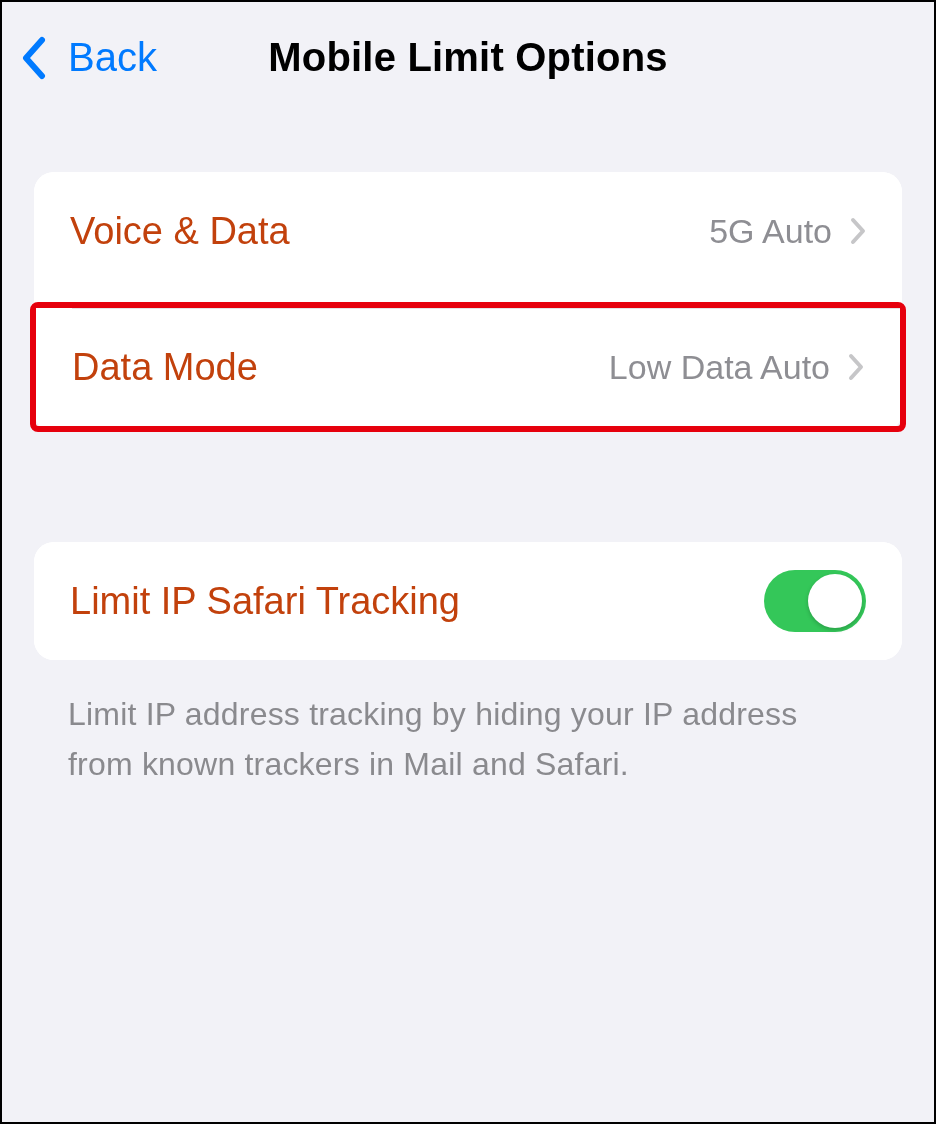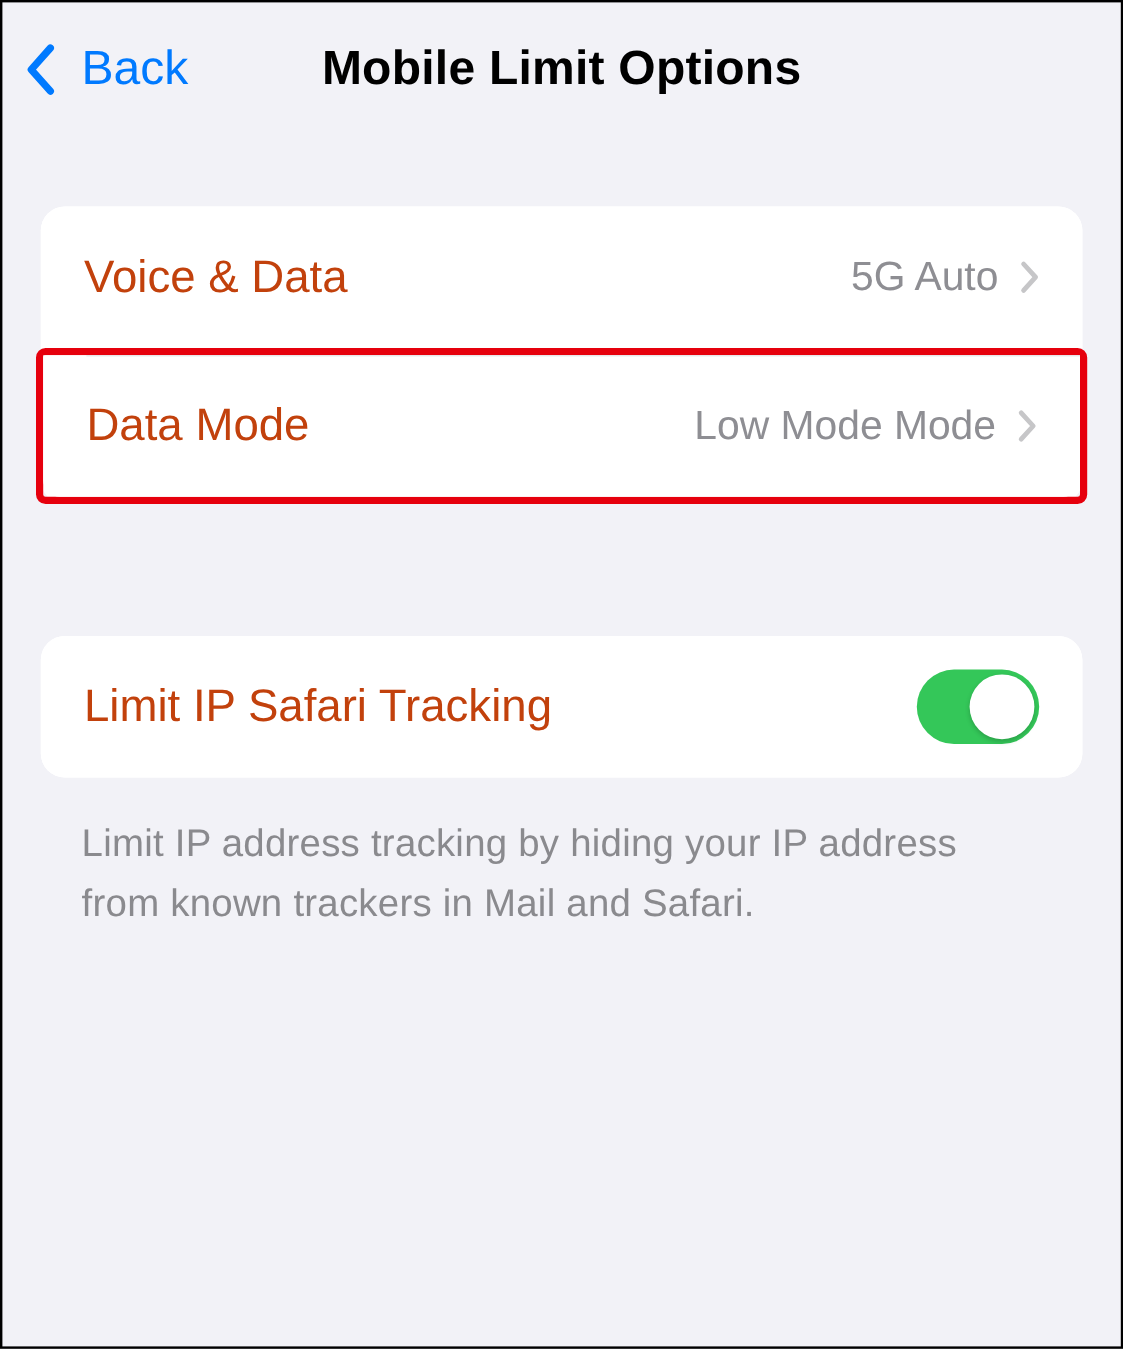--- a/index.html
+++ b/index.html
@@ -74,21 +74,21 @@
     }
     .row-value {
       font-size: 34px;
       color: #8e8e93;
       margin-right: 18px;
     }
     .chevron-right svg { display:block; }
     .highlight {
       border: 6px solid #e6000d;
       border-radius: 8px;
-      margin: 0 -4px;
+      margin: 12px -4px;
       position: relative;
     }
     .highlight .row { border-radius: 0 0 14px 14px; }
     .group .row:first-child { border-radius: 20px 20px 0 0; }
     .group .highlight:last-child .row { border-radius: 0 0 14px 14px; }
     .group-tracking {
       background: #fff;
       border-radius: 20px;
       margin: 110px 32px 0 32px;
     }
@@ -140,21 +140,21 @@
     <span class="row-value">5G Auto</span>
     <span class="chevron-right">
       <svg width="16" height="28" viewBox="0 0 16 28">
           <polyline points="3,3 13,14 3,25" fill="none" stroke="#c6c6c8" stroke-width="4" stroke-linecap="round" stroke-linejoin="round"></polyline>
         </svg>
     </span>
   </div>
   <div class="highlight row-wrapper">
     <div class="row">
       <span class="row-label">Data Mode</span>
-      <span class="row-value">Low Mode Mode</span>
+      <span class="row-value">Low Data Auto</span>
       <span class="chevron-right">
         <svg width="16" height="28" viewBox="0 0 16 28">
             <polyline points="3,3 13,14 3,25" fill="none" stroke="#c6c6c8" stroke-width="4" stroke-linecap="round" stroke-linejoin="round"></polyline>
           </svg>
       </span>
     </div>
   </div>
 </div>
 
 <div class="group-tracking">

